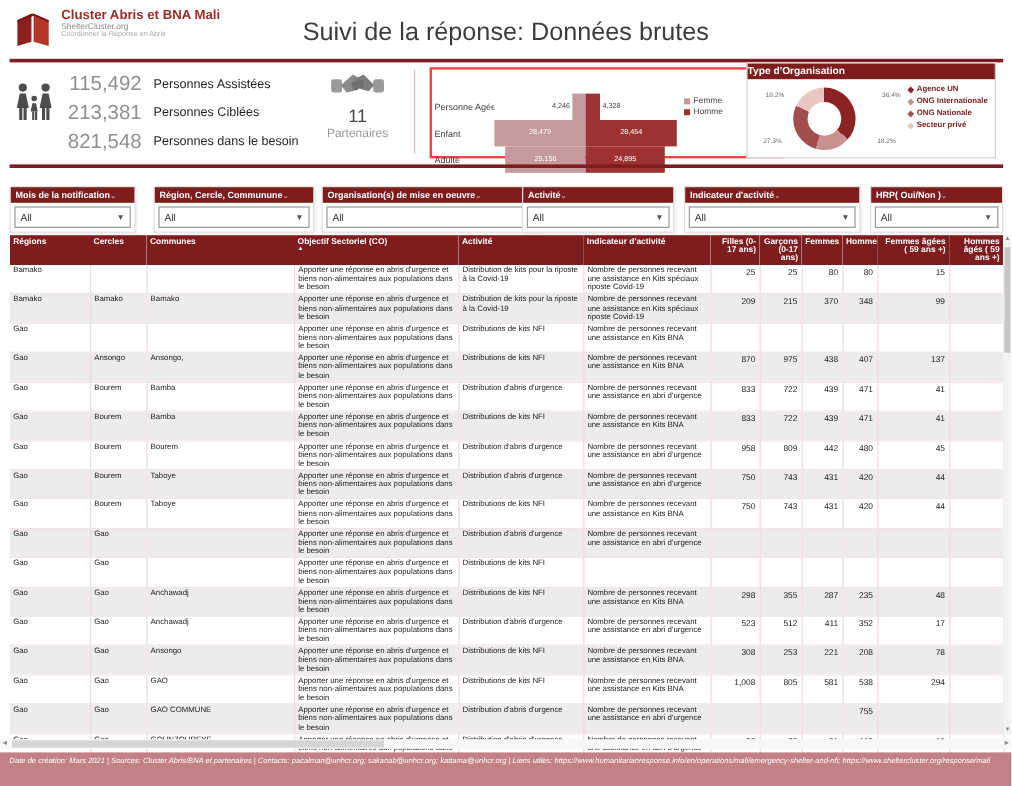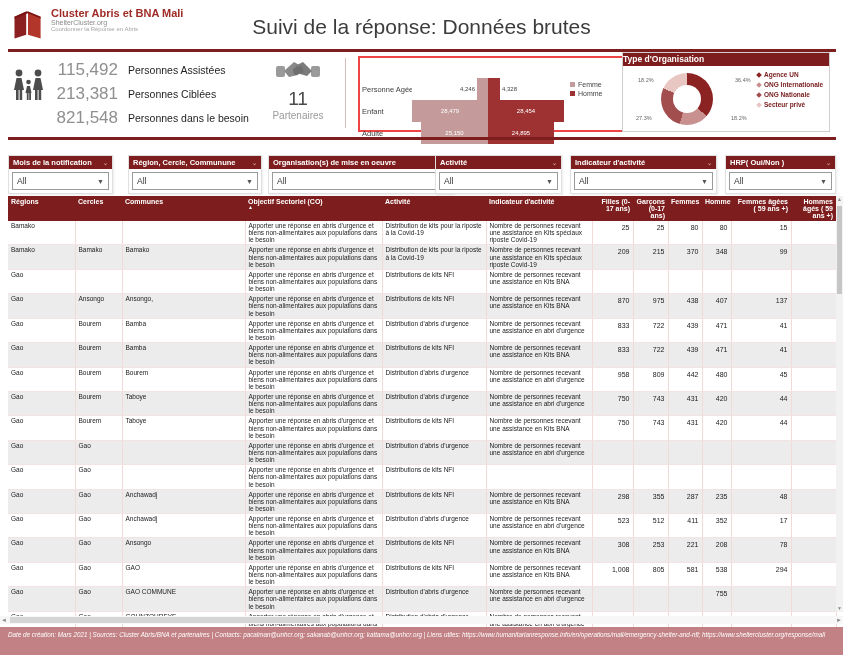--- a/index.html
+++ b/index.html
@@ -18,21 +18,21 @@
   #page-title { position:absolute; left:0; right:0; top:15px; text-align:center; font-size:21px; color:#3c3c3c; }
 
   
   #kpi-band { position:absolute; left:0; top:54px; width:843px; height:80px; }
   #family-icon { position:absolute; left:12px; top:14px; }
   #kpi-list { position:absolute; left:46px; top:4px; }
   .kpi-row { display:flex; align-items:center; gap:10px; height:24px; }
   .kpi-value { width:72px; text-align:right; font-size:17px; color:#8f8f8f; }
   .kpi-label { font-size:10.5px; color:#1f1f1f; }
   #partners { position:absolute; left:256px; top:0px; width:84px; text-align:center; }
-  #partners .pnum { font-size:19px; color:#4a4a4a; margin-top:-2px; }
+  #partners .pnum { font-size:15px; color:#4a4a4a; margin-top:-2px; }
   #partners .plab { font-size:10px; color:#9a9a9a; }
   #kpi-divider { position:absolute; left:345px; top:4px; height:70px; width:1px; background:#d9bcbc; }
 
   
   #tornado-panel { position:absolute; left:358px; top:2px; width:295px; height:76px; border:2px solid #ef4444; padding:20px 2px; }
   .trow { display:flex; align-items:center; height:22px; }
   .tlabel { width:50px; font-size:7.5px; color:#3f3f3f; overflow:hidden; white-space:nowrap; }
   .thalf { width:76px; height:22px; display:flex; align-items:center; }
   .thalf.left { justify-content:flex-end; }
   .thalf.right { justify-content:flex-start; }
@@ -52,21 +52,21 @@
   .plbl0 { left:112px; top:24px; }
   .plbl1 { left:108px; top:62px; }
   .plbl2 { left:13px; top:62px; }
   .plbl3 { left:15px; top:24px; }
   #donut-legend { position:absolute; left:134px; top:18px; }
   .dleg-item { display:flex; align-items:center; gap:3px; font-size:6.5px; color:#7a2020; font-weight:bold; margin-bottom:3px; }
   .dleg-marker { width:4px; height:4px; transform:rotate(45deg); display:inline-block; }
 
   
   .filter { position:absolute; top:155px; border:1px solid #e0e0e0; background:#fff; box-shadow:1px 1px 2px rgba(0,0,0,0.08); }
-  .filter-header { background:#7e1d1d; color:#fff; font-size:7.5px; font-weight:bold; padding:2px 4px; display:flex; justify-content:space-between; align-items:center; }
+  .filter-header { background:#7e1d1d; color:#fff; font-size:7.5px; font-weight:bold; padding:2px 4px; display:flex; align-items:center; }
   .filter-header .ficons { color:#d19090; font-size:6px; }
   .filter-body { height:18px; margin:3px; border:1px solid #9a9a9a; display:flex; align-items:center; justify-content:space-between; padding:0 4px; font-size:8.5px; color:#333; }
   .filter-body .chev { color:#555; font-size:7px; }
 
   
   #grid { position:absolute; left:8px; top:196px; width:828px; border-collapse:collapse; table-layout:fixed; }
   #grid th { background:#7e1d1d; color:#fff; font-size:7px; font-weight:bold; text-align:left; padding:2px 3px; vertical-align:top; height:24px; overflow:hidden; }
   #grid th.num, #grid td.num { text-align:right; }
   #grid td { font-size:6.5px; color:#1a1a1a; padding:1px 3px; vertical-align:top; height:22px; overflow:hidden; line-height:1.1; border-right:1px solid #f0dada; border-bottom:1px solid #f3e3e3; }
   #grid td.num { font-size:7px; padding-top:3px; }

